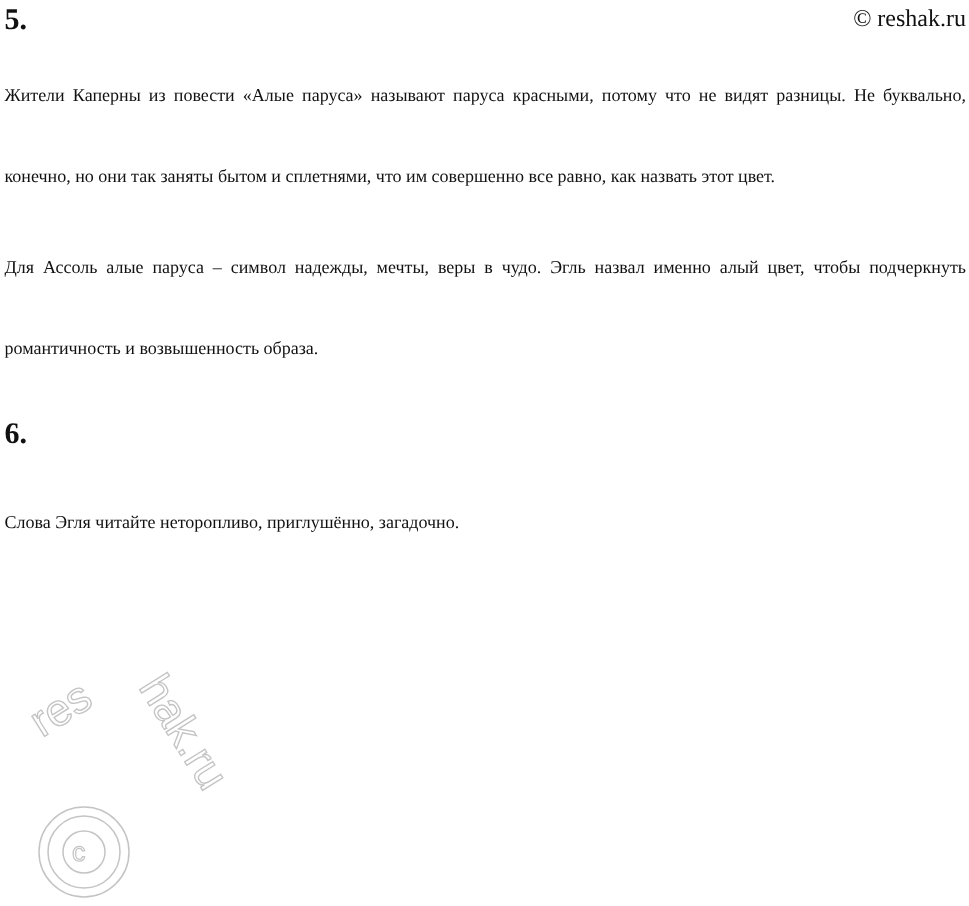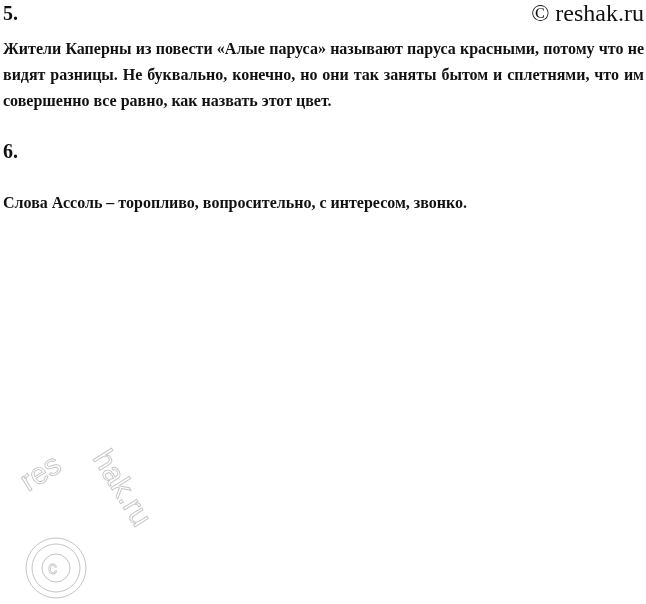--- a/index.html
+++ b/index.html
@@ -30,36 +30,35 @@
     left: 0;
     top: 0px;
     font-weight: bold;
     font-size: 20px;
     line-height: 26px;
   }
   .copy {
     position: absolute;
     right: 0;
     top: 0px;
-    font-size: 24px;
+    font-size: 16px;
     line-height: 26px;
   }
   .section-num {
     font-weight: bold;
     font-size: 20px;
     line-height: 26px;
     margin: 0;
   }
   p {
     margin: 0;
-    font-size: 16px;
-    line-height: 26px;
+    font-size: 12px;
+    line-height: 54px;
     text-align: justify;
     text-align-last: left;
-    font-weight: bold;
   }
   .p-gap { height: 7px; }
   .watermark {
     position: absolute;
     left: 14px;
     top: 440px;
     width: 150px;
     height: 160px;
     pointer-events: none;
   }
@@ -69,29 +68,30 @@
 
 <div class="page">
   <div class="header">
     <span class="num">5.</span>
     <span class="copy">© reshak.ru</span>
   </div>
 
   <div style="margin-top:6px;">
     <p>Жители Каперны из повести «Алые паруса» называют паруса красными, потому что не видят разницы. Не буквально, конечно, но они так заняты бытом и сплетнями, что им совершенно все равно, как назвать этот цвет.</p>
     <div class="p-gap"></div>
+    <p>Для Ассоль алые паруса – символ надежды, мечты, веры в чудо. Эгль назвал именно алый цвет, чтобы подчеркнуть романтичность и возвышенность образа.</p>
     <div class="p-gap"></div>
   </div>
 
   <div style="margin-top:10px;">
     <div class="section-num">6.</div>
     <div style="height:12px;"></div>
     <div class="p-gap"></div>
+    <p>Слова Эгля читайте неторопливо, приглушённо, загадочно.</p>
     <div class="p-gap"></div>
-    <p>Слова Ассоль – торопливо, вопросительно, с интересом, звонко.</p>
   </div>
 </div>
 
 <svg class="watermark" viewBox="0 0 150 160" xmlns="http://www.w3.org/2000/svg">
   <g fill="none" stroke="#c4c4c4" stroke-width="1">
     <circle cx="42" cy="128" r="30"></circle>
     <circle cx="42" cy="128" r="24"></circle>
     <circle cx="42" cy="128" r="14"></circle>
   </g>
   <text x="34" y="134" font-family="Liberation Sans, sans-serif" font-size="18" fill="none" stroke="#c4c4c4" stroke-width="0.8">c</text>

